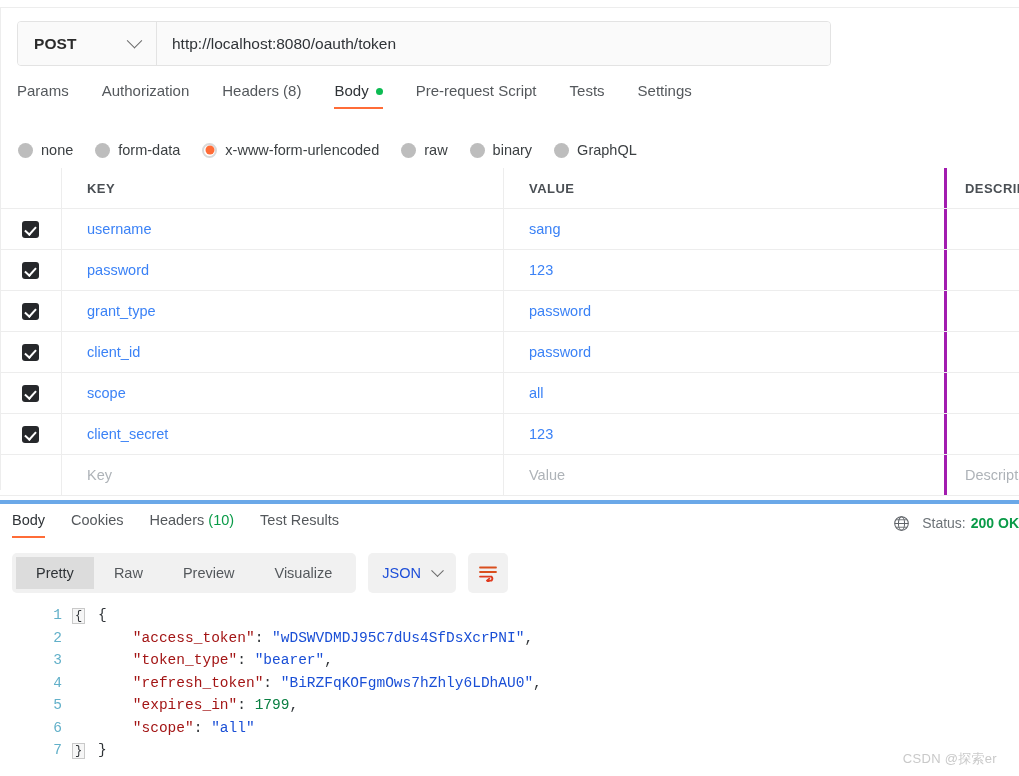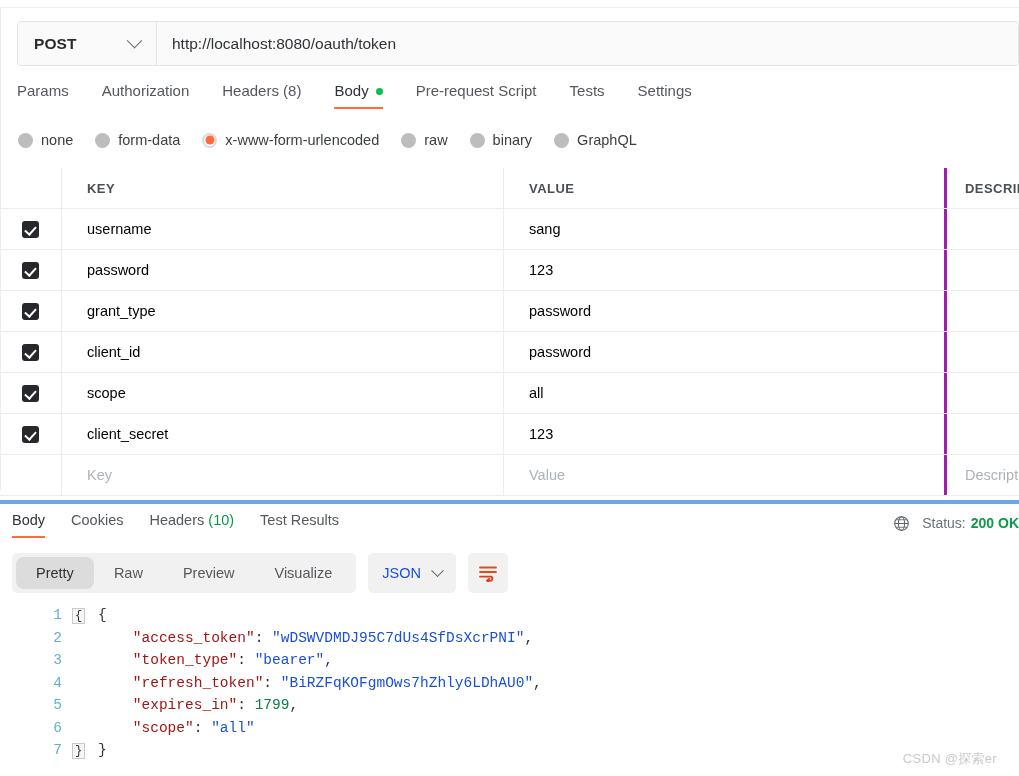--- a/index.html
+++ b/index.html
@@ -10,62 +10,62 @@
     color: #2f3337;
     overflow: hidden;
   }
   .app { position: relative; width: 1019px; height: 776px; background:#fff; }
 
   
   .top-rule { position:absolute; left:0; top:7px; width:1019px; height:1px; background:#ededed; }
   .top-left-edge { position:absolute; left:0; top:8px; width:1px; height:482px; background:#ededed; }
 
   
-  .urlbar { position:absolute; left:17px; top:21px; width:1002px; height:45px;
+  .urlbar { position:absolute; left:17px; top:21px; width:814px; height:45px;
             display:flex; align-items:stretch; border:1px solid #e3e3e3; border-radius:4px;
             background:#fafafa; overflow:hidden; }
   .method { width:139px; display:flex; align-items:center; justify-content:space-between;
             padding:0 16px 0 16px; border-right:1px solid #e3e3e3; background:#fafafa; }
   .method-label { font-size:15.5px; font-weight:700; color:#2b2b2b; letter-spacing:.1px; }
   .chev { width:11px; height:11px; border-right:1.6px solid #6b6b6b; border-bottom:1.6px solid #6b6b6b;
           transform:rotate(45deg) translate(-2px,-2px); }
   .urlfield { flex:1; display:flex; align-items:center; padding-left:15px;
               font-size:15.5px; color:#2f3337; background:#fafafa; }
 
   
   .req-tabs { position:absolute; left:17px; top:82px; height:36px; display:flex; align-items:flex-start; }
   .rtab { position:relative; font-size:15px; color:#54585c; padding:0 0 10px 0; margin-right:33px;
           white-space:nowrap; cursor:pointer; }
   .rtab.active { color:#2f3337; }
   .rtab.active::after { content:""; position:absolute; left:0; right:0; bottom:0; height:2.5px; background:#ff6c37; }
   .dot-green { display:inline-block; width:7px; height:7px; border-radius:50%; background:#0cbb52; margin-left:7px;
                vertical-align:middle; position:relative; top:-1px; }
 
   
-  .radios { position:absolute; left:18px; top:132px; height:26px; display:flex; align-items:flex-start; }
+  .radios { position:absolute; left:18px; top:132px; height:26px; display:flex; align-items:flex-end; }
   .radio-item { display:flex; align-items:center; margin-right:22px; cursor:pointer; }
   .radio { width:15px; height:15px; border-radius:50%; background:#bdbdbd; margin-right:8px; flex:none; }
   .radio.sel { background:#fff; border:2.5px solid #d9d9d9; position:relative; }
   .radio.sel::after { content:""; position:absolute; left:50%; top:50%; width:9px; height:9px; border-radius:50%;
                       background:#ff6c37; transform:translate(-50%,-50%); }
   .radio-label { font-size:14.5px; color:#3c4043; white-space:nowrap; }
 
   
   .table { position:absolute; left:0; top:168px; width:1019px; }
   .trow { display:flex; height:41px; border-bottom:1px solid #ededed; align-items:center;gap:6px; }
   .trow.head { height:41px; }
   .c-check { width:62px; height:100%; display:flex; align-items:center; justify-content:center;
              border-right:1px solid #ededed; flex:none; }
   .c-key   { width:436px; height:100%; display:flex; align-items:center; padding-left:19px;
              border-right:1px solid #ededed; flex:none; }
   .c-val   { width:437px; height:100%; display:flex; align-items:center; padding-left:19px;
              border-right:3px solid #a21caf; flex:none; }
   .c-desc  { flex:1; height:100%; display:flex; align-items:center; padding-left:12px; }
   .th { font-size:13px; font-weight:700; color:#4a4f54; letter-spacing:.45px; }
-  .td { font-size:14.5px; color:#000000; }
+  .td { font-size:14.5px; color:#3b82f6; }
   .td.ph { color:#aeb3b8; }
   .cbx { width:17px; height:17px; border-radius:3px; background:#26282b; position:relative; flex:none; cursor:pointer; }
   .cbx::after { content:""; position:absolute; left:4.5px; top:3px; width:5px; height:9px;
                 border-right:2.2px solid #fff; border-bottom:2.2px solid #fff; transform:rotate(42deg); }
 
   
   .splitter { position:absolute; left:0; top:500px; width:1019px; height:4px; background:#6ba8e8; }
 
   
   .res-tabs { position:absolute; left:12px; top:512px; height:34px; display:flex; align-items:flex-start; }
@@ -78,21 +78,21 @@
   
   .status { position:absolute; right:0px; top:512px; height:22px; display:flex; align-items:center; }
   .globe { width:17px; height:17px; margin-right:12px; flex:none; }
   .status-text { font-size:14px; color:#6d7378; white-space:nowrap; }
   .status-ok { color:#0a9b48; font-weight:600; }
 
   
   .viewbar { position:absolute; left:12px; top:553px; height:40px; display:flex; align-items:center; }
   .segbox { display:flex; align-items:center; background:#f1f1f1; border-radius:5px; height:40px; padding:4px; }
   .seg { font-size:14.5px; color:#54585c; padding:0 20px; height:32px; display:flex; align-items:center;
-         border-radius:8px; cursor:pointer; white-space:nowrap; }
+         border-radius:0; cursor:pointer; white-space:nowrap; }
   .seg.active { background:#dcdcdc; color:#2f3337; }
   .fmtbox { display:flex; align-items:center; background:#f1f1f1; border-radius:5px; height:40px;
             padding:0 14px; margin-left:12px; cursor:pointer; }
   .fmt-label { font-size:14.5px; color:#1d4ed8; margin-right:12px; }
   .chev2 { width:9px; height:9px; border-right:1.6px solid #6b6b6b; border-bottom:1.6px solid #6b6b6b;
            transform:rotate(45deg) translate(-2px,-2px); }
   .wrapbox { width:40px; height:40px; background:#f1f1f1; border-radius:5px; margin-left:12px;
              display:flex; align-items:center; justify-content:center; cursor:pointer; }
 
   

